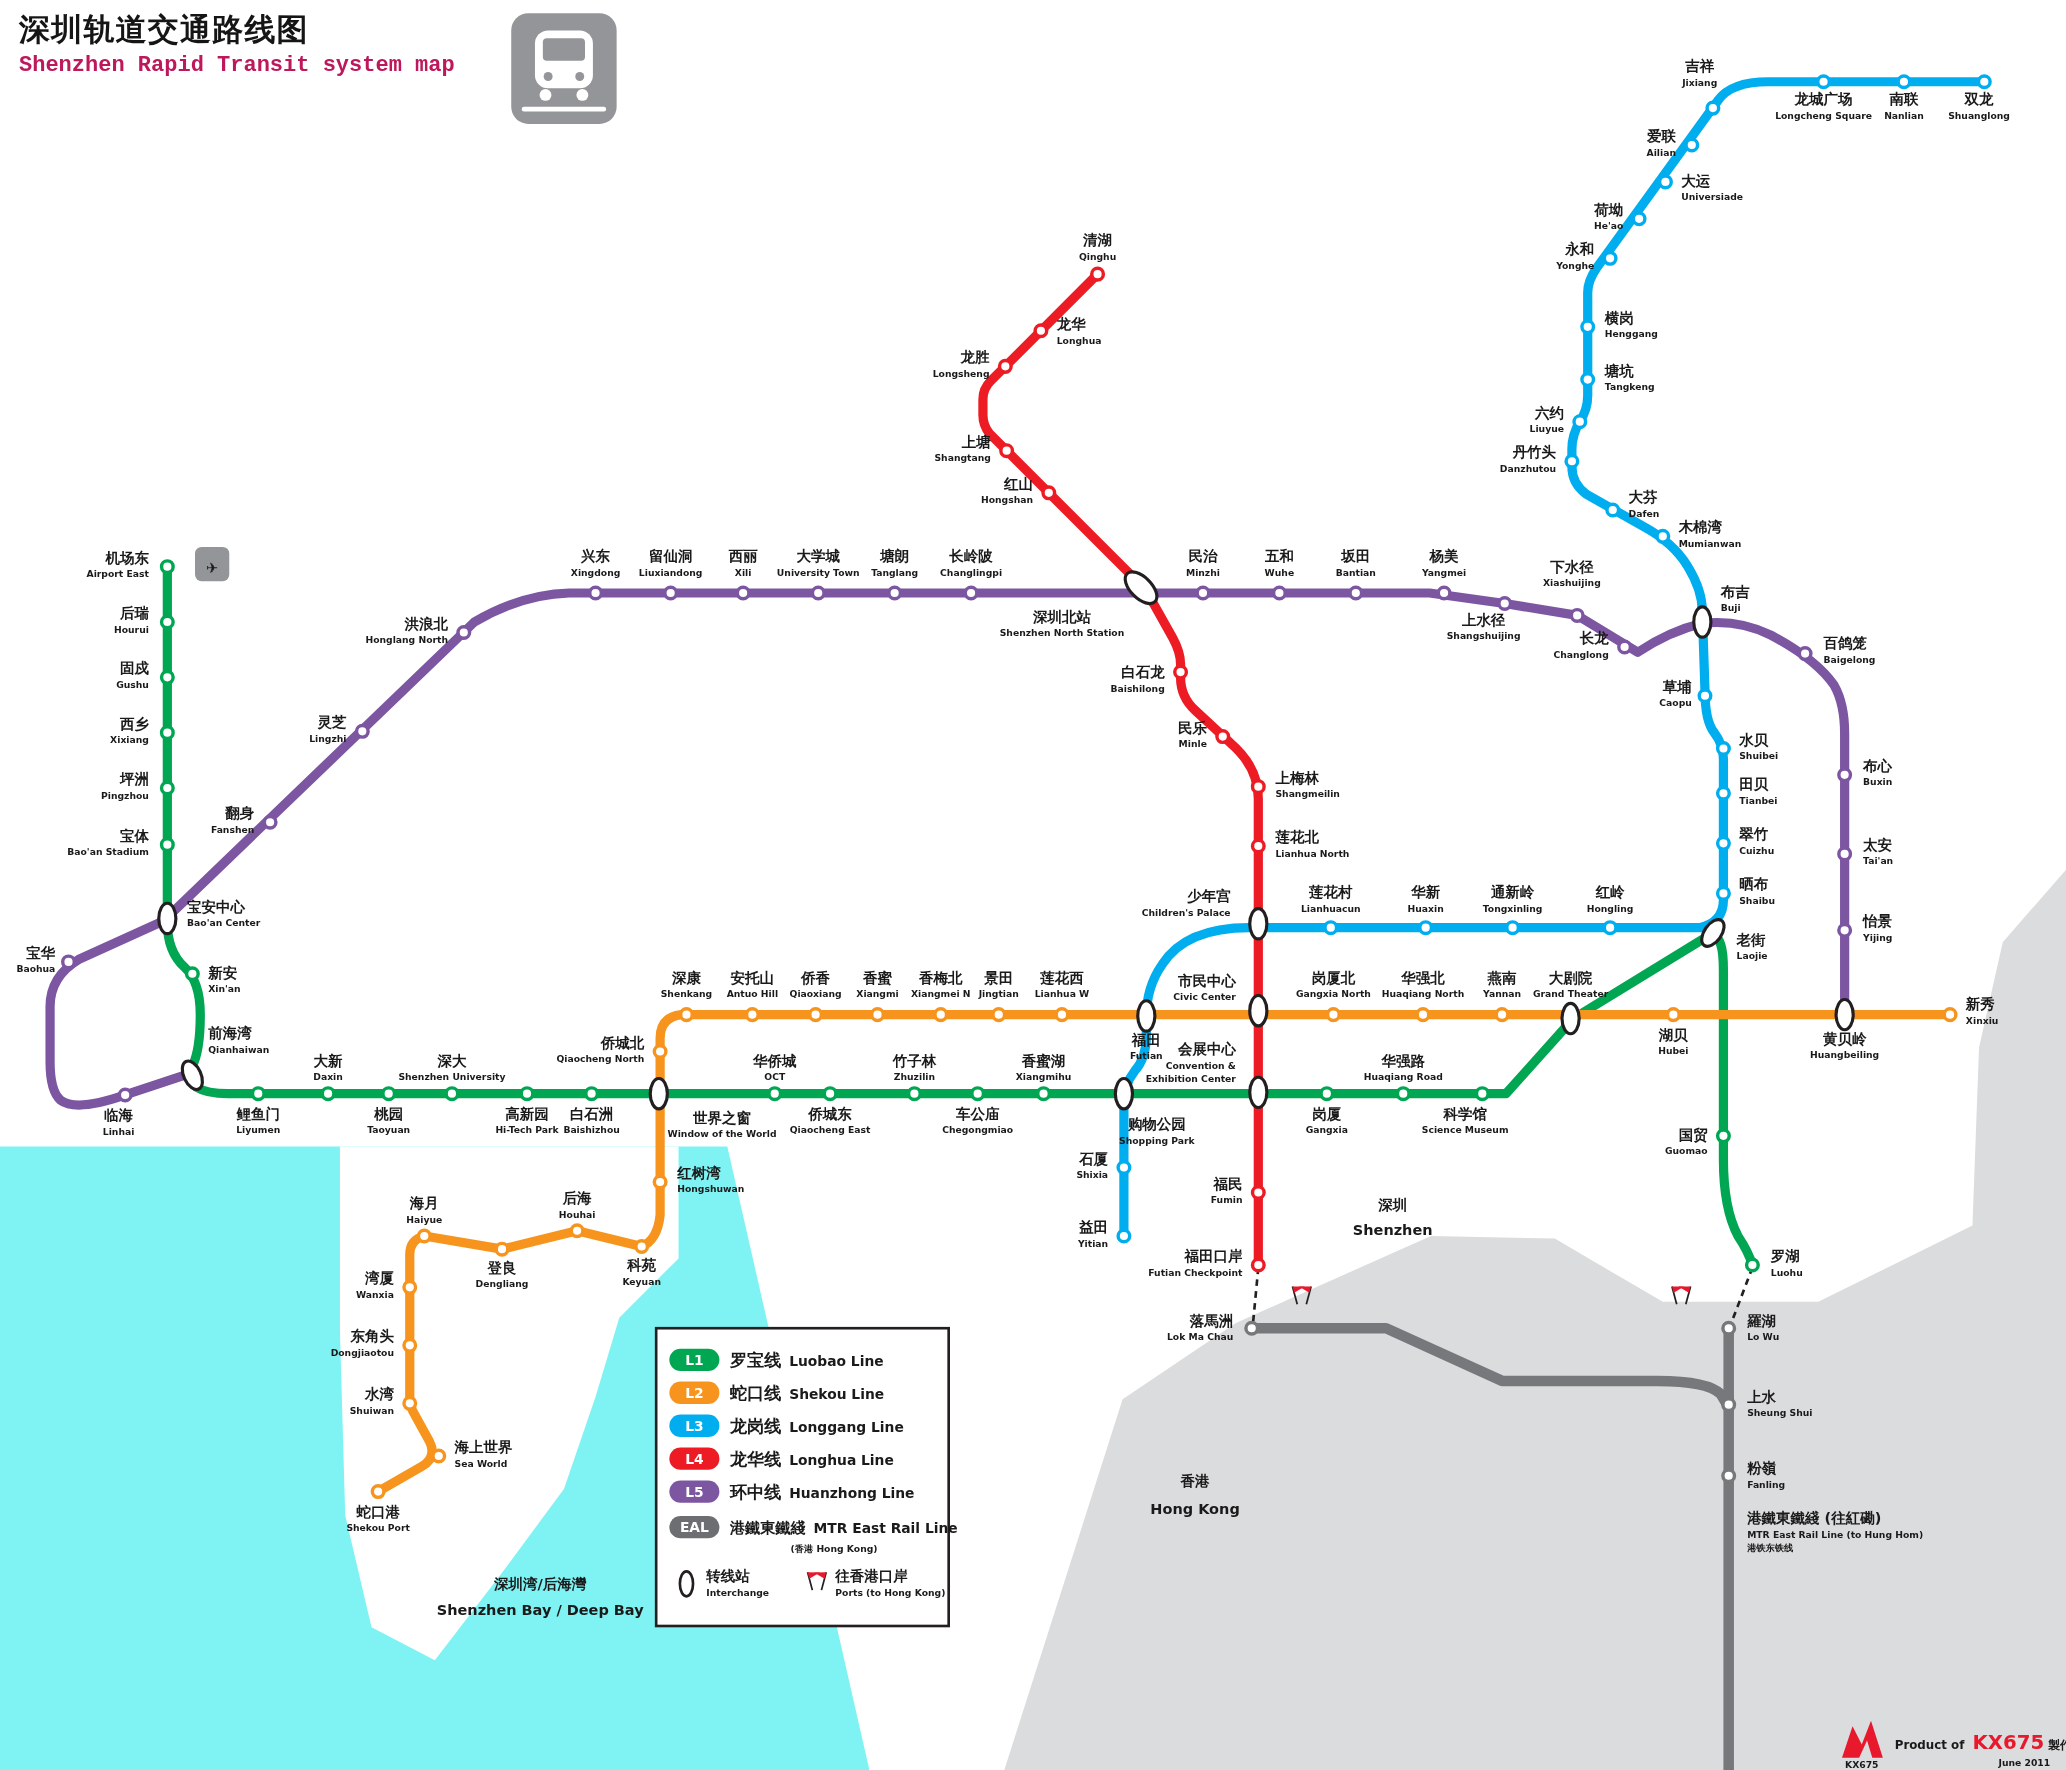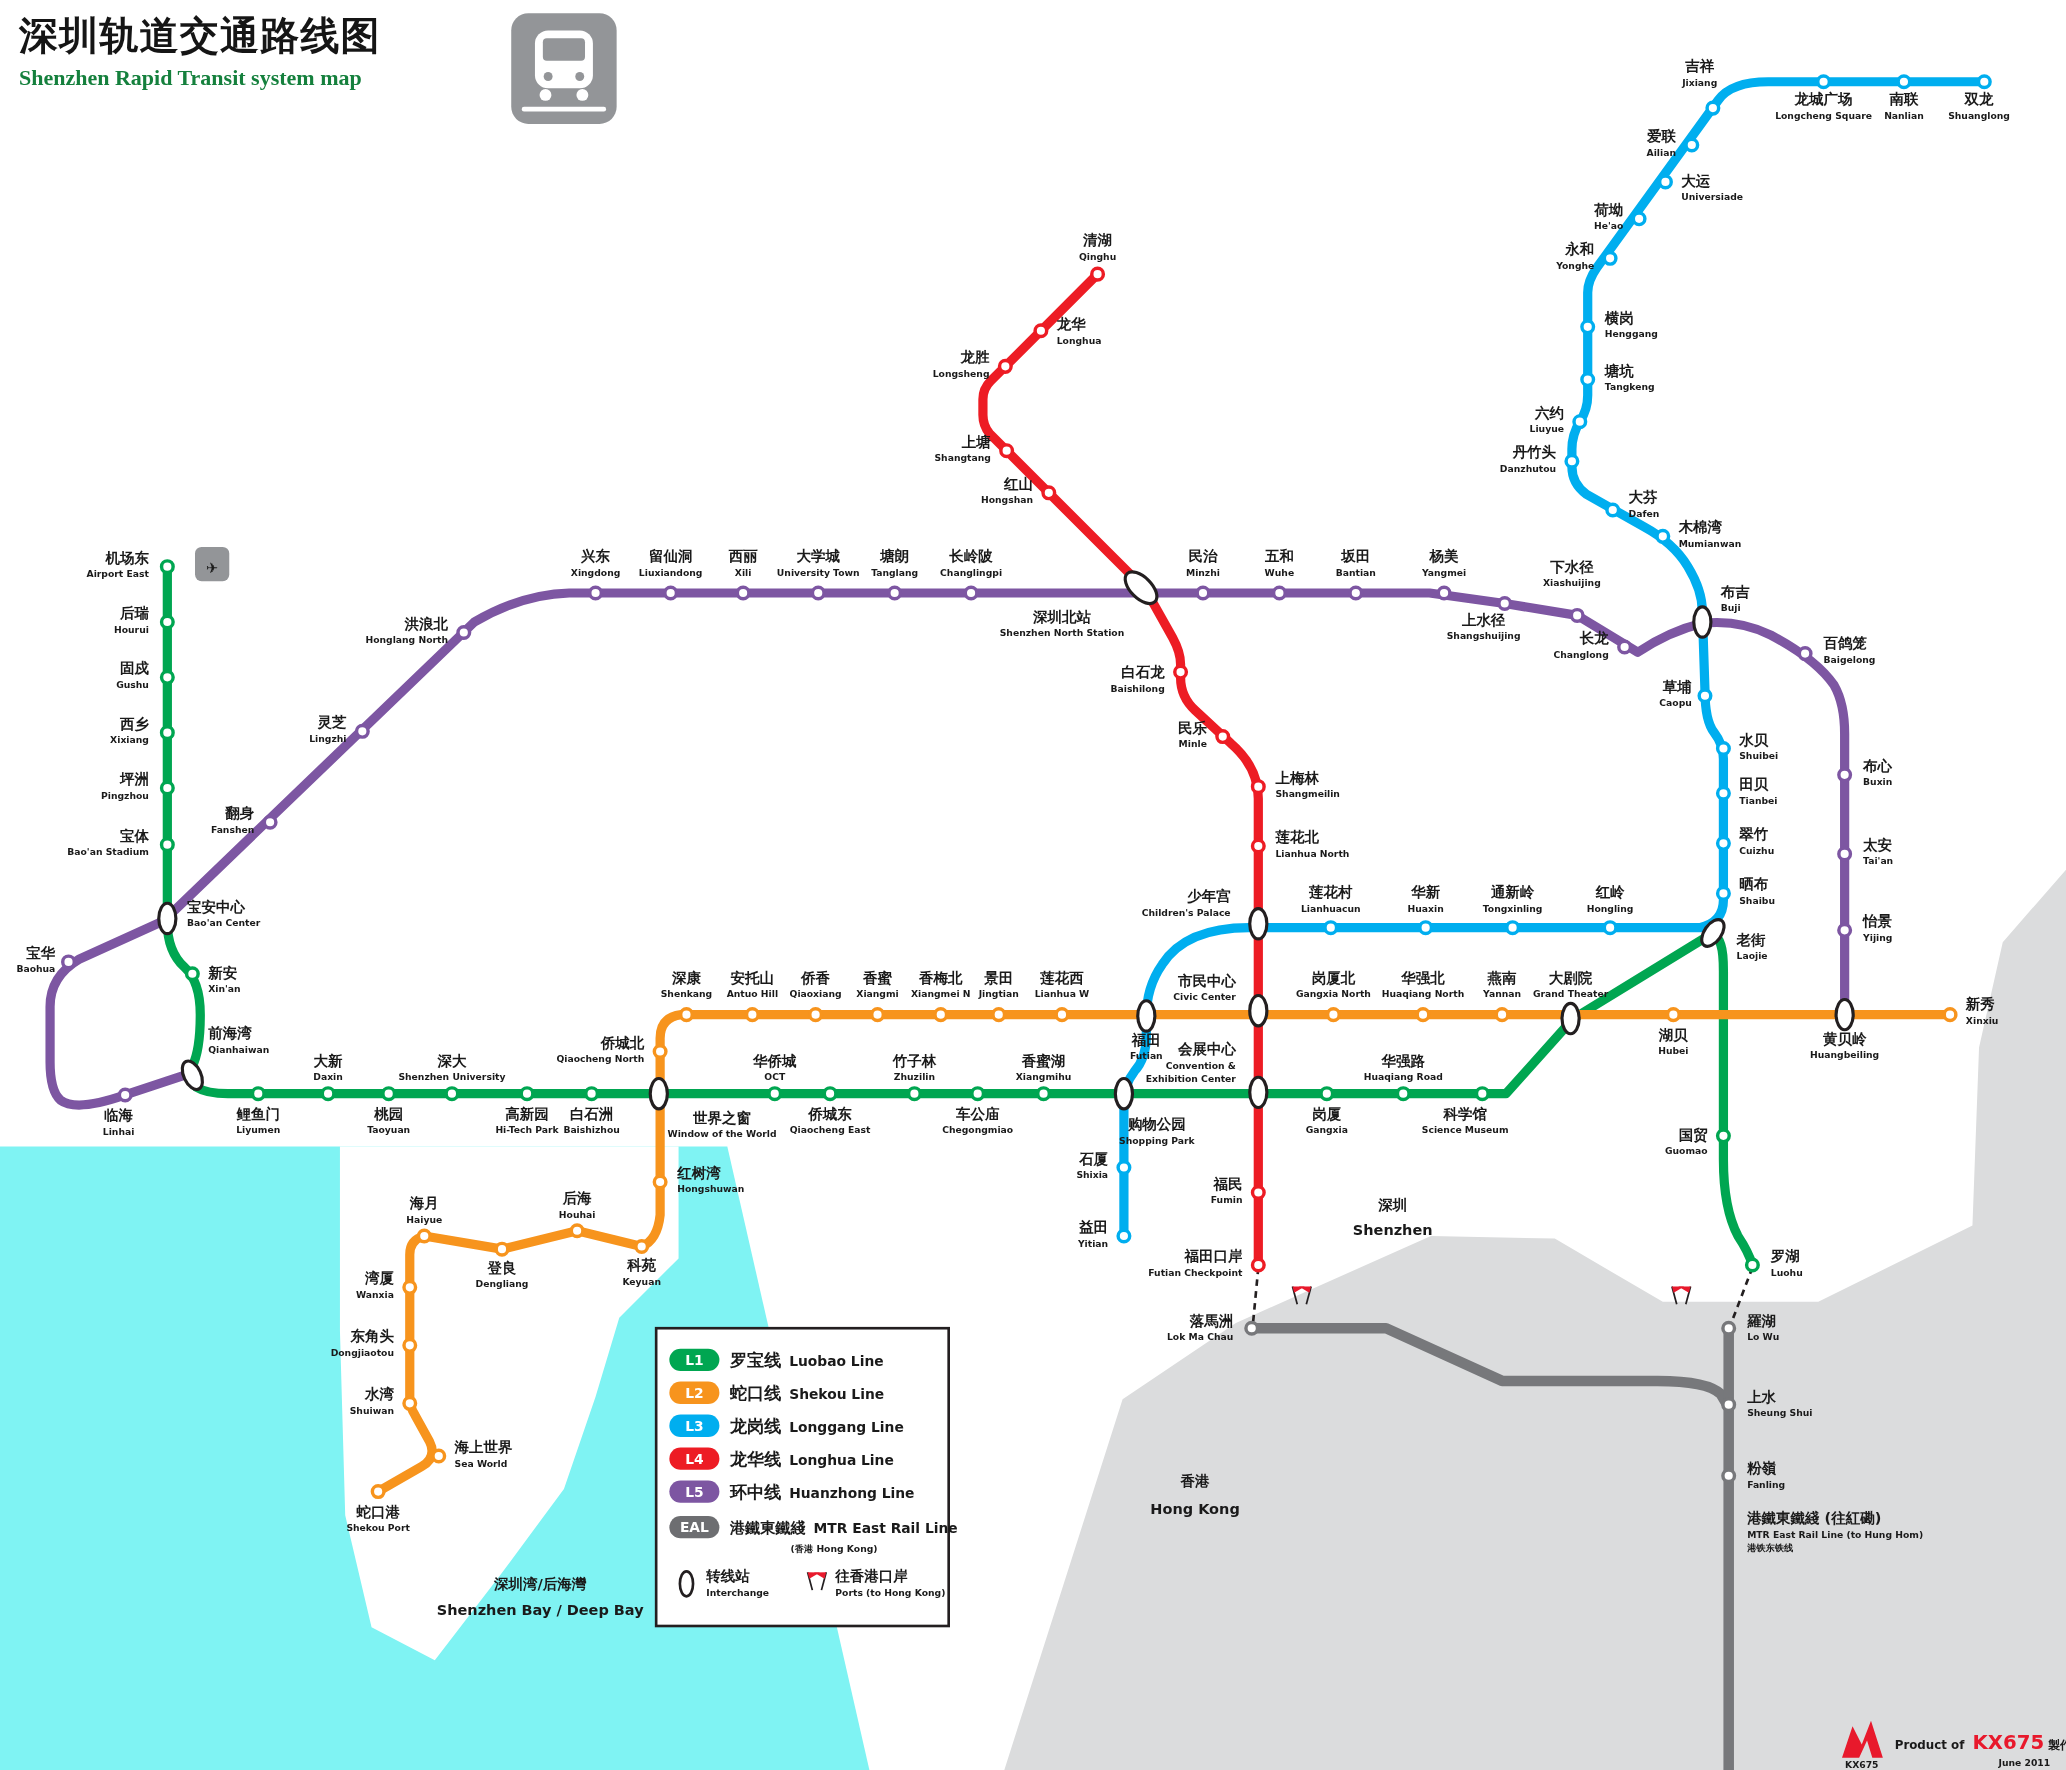--- a/index.html
+++ b/index.html
@@ -1,20 +1,20 @@
 <!DOCTYPE html>
 <html style="font-size:9.4px"><head>
 <meta charset="utf-8">
 <style>
   html,body{margin:0;padding:0;width:2066px;height:1771px;background:#fff;overflow:hidden}
   #stage{position:relative;width:2066px;height:1771px}
   svg{position:absolute;left:0;top:0}
   .hdr{position:absolute;left:19px;top:9.4px;z-index:2}
-  .t1{font-family:Liberation Sans, sans-serif;font-weight:bold;font-size:39px;color:#151515;letter-spacing:1.2px}
-  .t2{font-family:Liberation Serif, serif;font-weight:bold;font-size:22px;color:#15803d;margin-top:1.2px}
+  .t1{font-family:Liberation Sans, sans-serif;font-weight:bold;font-size:31px;color:#151515;letter-spacing:1.2px}
+  .t2{font-family:Liberation Mono, monospace;font-weight:bold;font-size:22px;color:#be185d;margin-top:1.2px}
   text{font-family:"DejaVu Sans",sans-serif}
   .zh{font-size:11px;font-weight:700;fill:#1a1a1a}
   .en{font-size:7px;font-weight:700;fill:#1a1a1a}
   .lgc{font-size:10.5px;font-weight:700;fill:#ffffff}
 </style>
 <title>深圳轨道交通路线图 Shenzhen Rapid Transit system map</title></head>
 <body>
 
 <div id="stage">
   <div class="hdr">

